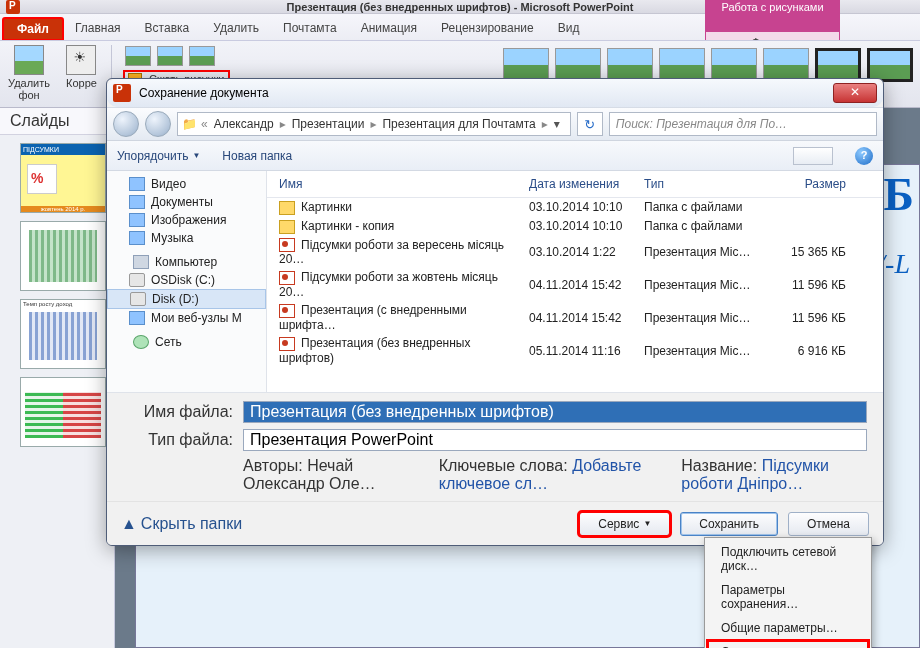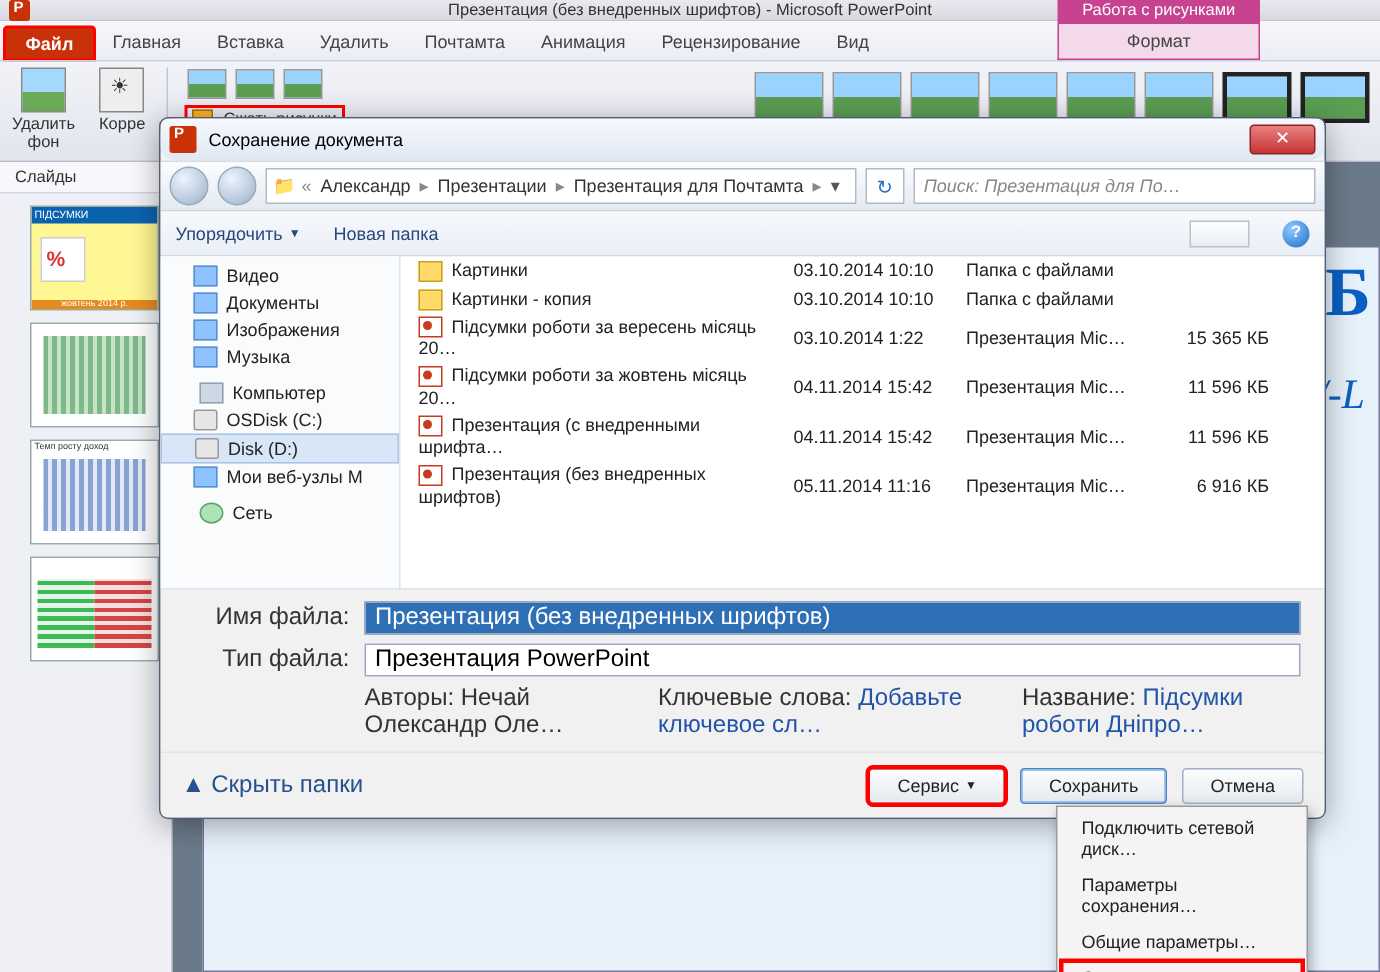--- a/index.html
+++ b/index.html
@@ -4,40 +4,40 @@
 <style>
   * { box-sizing: border-box; margin: 0; padding: 0; font-family: "Segoe UI", Tahoma, sans-serif; }
   body { background: #fff; width: 920px; height: 648px; overflow: hidden; position: relative; }
 
   
   .pp-appchrome { position: absolute; top: 0; left: 0; right: 0; height: 14px;
     background: linear-gradient(#e9e9ef,#d9d9e2); border-bottom: 1px solid #c6c6d2;
     display: flex; align-items: center; padding-left: 6px; font-size: 11px; color: #333; }
   .pp-appicon { width: 14px; height: 14px; background: #c93208; border-radius: 2px; margin-right: 8px; position: relative; }
   .pp-appicon::after { content:"P"; color:#fff; font-weight:bold; font-size:10px; position:absolute; left:3px; top:0; }
-  .pp-title { position:absolute; left:50%; transform:translateX(-50%); }
+  .pp-title { position:absolute; left:50%; transform:translateX(-50%);font-weight:bold; }
 
   .pp-tabs { position:absolute; top:14px; left:0; right:0; height:26px;
     background: linear-gradient(#f6f6fb,#ecedf4); display:flex; align-items:flex-end; font-size:12px; }
   .pp-tab { padding:5px 12px; color:#444; cursor:default; }
   .pp-tab.file { background:#c93208; color:#fff; font-weight:bold; outline:2px solid red; outline-offset:-1px; margin-left:3px; border-radius:2px 2px 0 0; padding:4px 14px; }
 
   .pp-context { position:absolute; top:0; right:80px; width:135px; height:40px; }
-  .pp-context-top { background:#c74390; color:#fff; font-size:11px; text-align:center; height:16px; line-height:15px; }
+  .pp-context-top { background:#c74390; color:#fff; font-size:11px; text-align:center; height:32px; line-height:15px; }
   .pp-context-bot { background:#f3d9ea; border:1px solid #c74390; border-top:none; color:#444; font-size:12px; text-align:center; height:24px; line-height:22px; }
 
   .pp-ribbon { position:absolute; top:40px; left:0; right:0; height:68px;
     background:linear-gradient(#f2f3f8,#e3e5ee); border-top:1px solid #c9cbe0; border-bottom:1px solid #b9bacb; display:flex; }
   .ribbon-btn { text-align:center; font-size:11px; color:#333; padding:4px 8px; }
   .ribbon-btn.compressed-outline { outline:2px solid red; outline-offset:-1px; }
   .ribbon-thumb { width:26px; height:20px; background:linear-gradient(#9bd3ff 50%, #5b9d53 50%); border:1px solid #999; display:inline-block; margin:1px; }
   .ribbon-gallery { display:flex; gap:4px; margin-left:auto; padding:6px; }
 
   .pp-sidebar { position:absolute; top:108px; left:0; width:115px; bottom:0; background:#eef0f5; border-right:1px solid #c9cbe0; }
-  .pp-sidebar-tab { padding:4px 10px; font-size:11px; background:#f8f8fc; border-bottom:1px solid #d2d2e0; color:#333; }
+  .pp-sidebar-tab { padding:4px 10px; font-size:16px; background:#f8f8fc; border-bottom:1px solid #d2d2e0; color:#333; }
   .slide-thumb { margin:8px 8px 0 20px; background:#fff; border:1px solid #9aa; height:70px; position:relative; font-size:8px; overflow:hidden; }
   .slide-thumb.t1 { background:#fff694; }
   .chart-stub { position:absolute; inset:8px; background:repeating-linear-gradient(90deg,#2a8a3a 0 3px,#9ed1a6 3px 6px); opacity:.6; }
   .slide-thumb.t4 .chartA { position:absolute; left:4px; top:14px; width:38px; bottom:8px; background:repeating-linear-gradient(0deg,#3cba54 0 3px,#e6f5ea 3px 6px); }
   .slide-thumb.t4 .chartB { position:absolute; right:4px; top:14px; width:38px; bottom:8px; background:repeating-linear-gradient(0deg,#d64545 0 3px,#f7e0e0 3px 6px); }
 
   .pp-canvas-right { position:absolute; top:108px; left:115px; right:0; bottom:0; background:#6b7a8a; }
   .canvas-sheet { position:absolute; left:20px; top:56px; right:0; bottom:0; background:#e6f1fa; border:1px solid #779; }
   .canvas-letter { position:absolute; right:6px; top:60px; font-size:46px; color:#0a60c2; font-weight:bold; font-family:Georgia,serif; }
   .canvas-letter2 { position:absolute; right:10px; top:140px; font-size:28px; color:#0a60c2; font-style:italic; font-family:Georgia,serif; }
@@ -268,20 +268,26 @@
           <span class="tico folder"></span>
           <span>Мои веб-узлы M</span>
         </div>
       <div class="tree-item l0">
           <span class="tico net"></span>
           <span>Сеть</span>
         </div>
     </div>
 
     <div class="filelist">
+      <div class="flh">
+        <div class="c-name">Имя</div>
+        <div class="c-date">Дата изменения</div>
+        <div class="c-type">Тип</div>
+        <div class="c-size">Размер</div>
+      </div>
       <div id="rows">
           <div class="flr">
             <div class="c-name"><span class="fico folder"></span>Картинки</div>
             <div class="c-date">03.10.2014 10:10</div>
             <div class="c-type">Папка с файлами</div>
             <div class="c-size"></div>
           </div>
           <div class="flr">
             <div class="c-name"><span class="fico folder"></span>Картинки - копия</div>
             <div class="c-date">03.10.2014 10:10</div>

